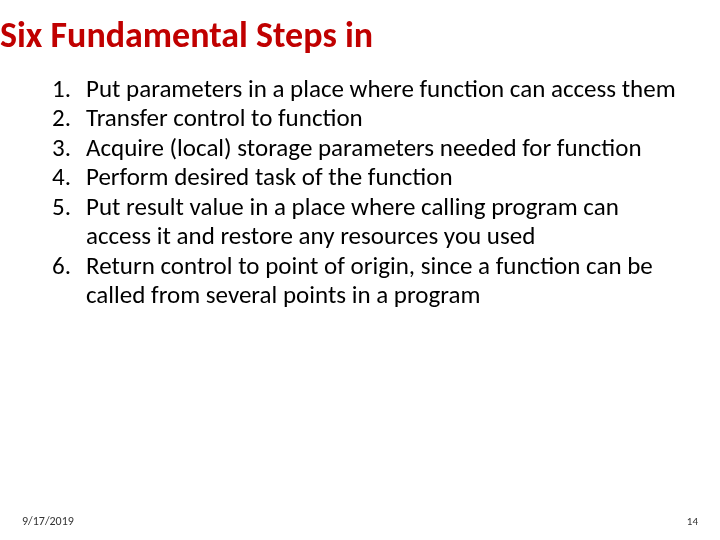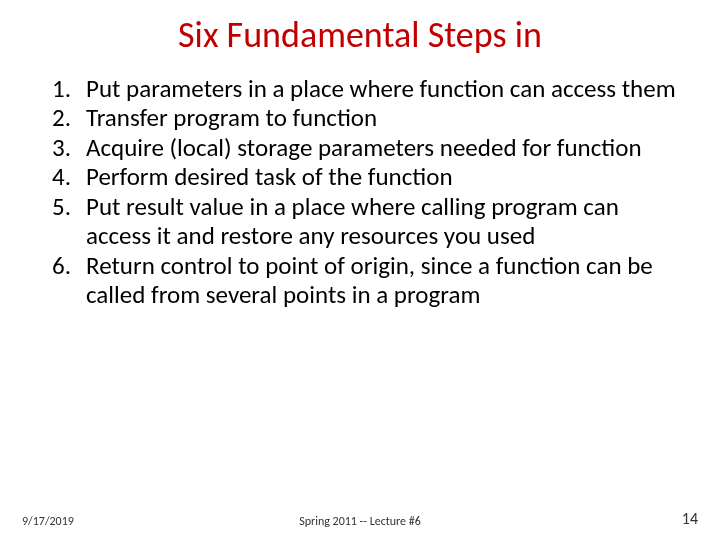--- a/index.html
+++ b/index.html
@@ -13,26 +13,25 @@
     overflow: hidden;
     position: relative;
   }
   .slide {
     width: 720px;
     height: 540px;
     position: relative;
     box-sizing: border-box;
   }
   .title {
-    text-align: center;
     color: #c00000;
     font-size: 36px;
     line-height: 1.1;
     padding-top: 16px;
-    font-weight: 400;
+    font-weight: 700;
   }
   .content {
     padding: 18px 37px 0 28px;
   }
   ol.steps {
     margin: 0;
     padding: 0 0 0 58px;
     list-style: none;
     counter-reset: step;
     font-size: 25px;
@@ -65,41 +64,40 @@
     right: 0;
     bottom: 12px;
     text-align: center;
     font-size: 12px;
     color: #333;
   }
   .footer-num {
     position: absolute;
     right: 22px;
     bottom: 12px;
-    font-size: 16px;
+    font-size: 11px;
     color: #333;
   }
 </style>
 </head>
 <body>
 
 <div class="slide">
 
   <div class="title">
     <span>Six Fundamental Steps in</span><br>
   </div>
 
   <div class="content">
     <ol class="steps">
       <li><span>Put parameters in a place where function can access them</span></li>
-      <li><span>Transfer program to function</span></li>
+      <li><span>Transfer control to function</span></li>
       <li><span>Acquire (local) storage parameters needed for function</span></li>
       <li><span>Perform desired task of the function</span></li>
       <li><span>Put result value in a place where calling program can access it and restore any resources you used</span></li>
       <li><span>Return control to point of origin, since a function can be called from several points in a program</span></li>
     </ol>
   </div>
 
   <div class="footer-date">9/17/2019</div>
-  <div class="footer-center">Spring 2011 -- Lecture #6</div>
   <div class="footer-num">14</div>
 
 </div>
 
 </body></html>

